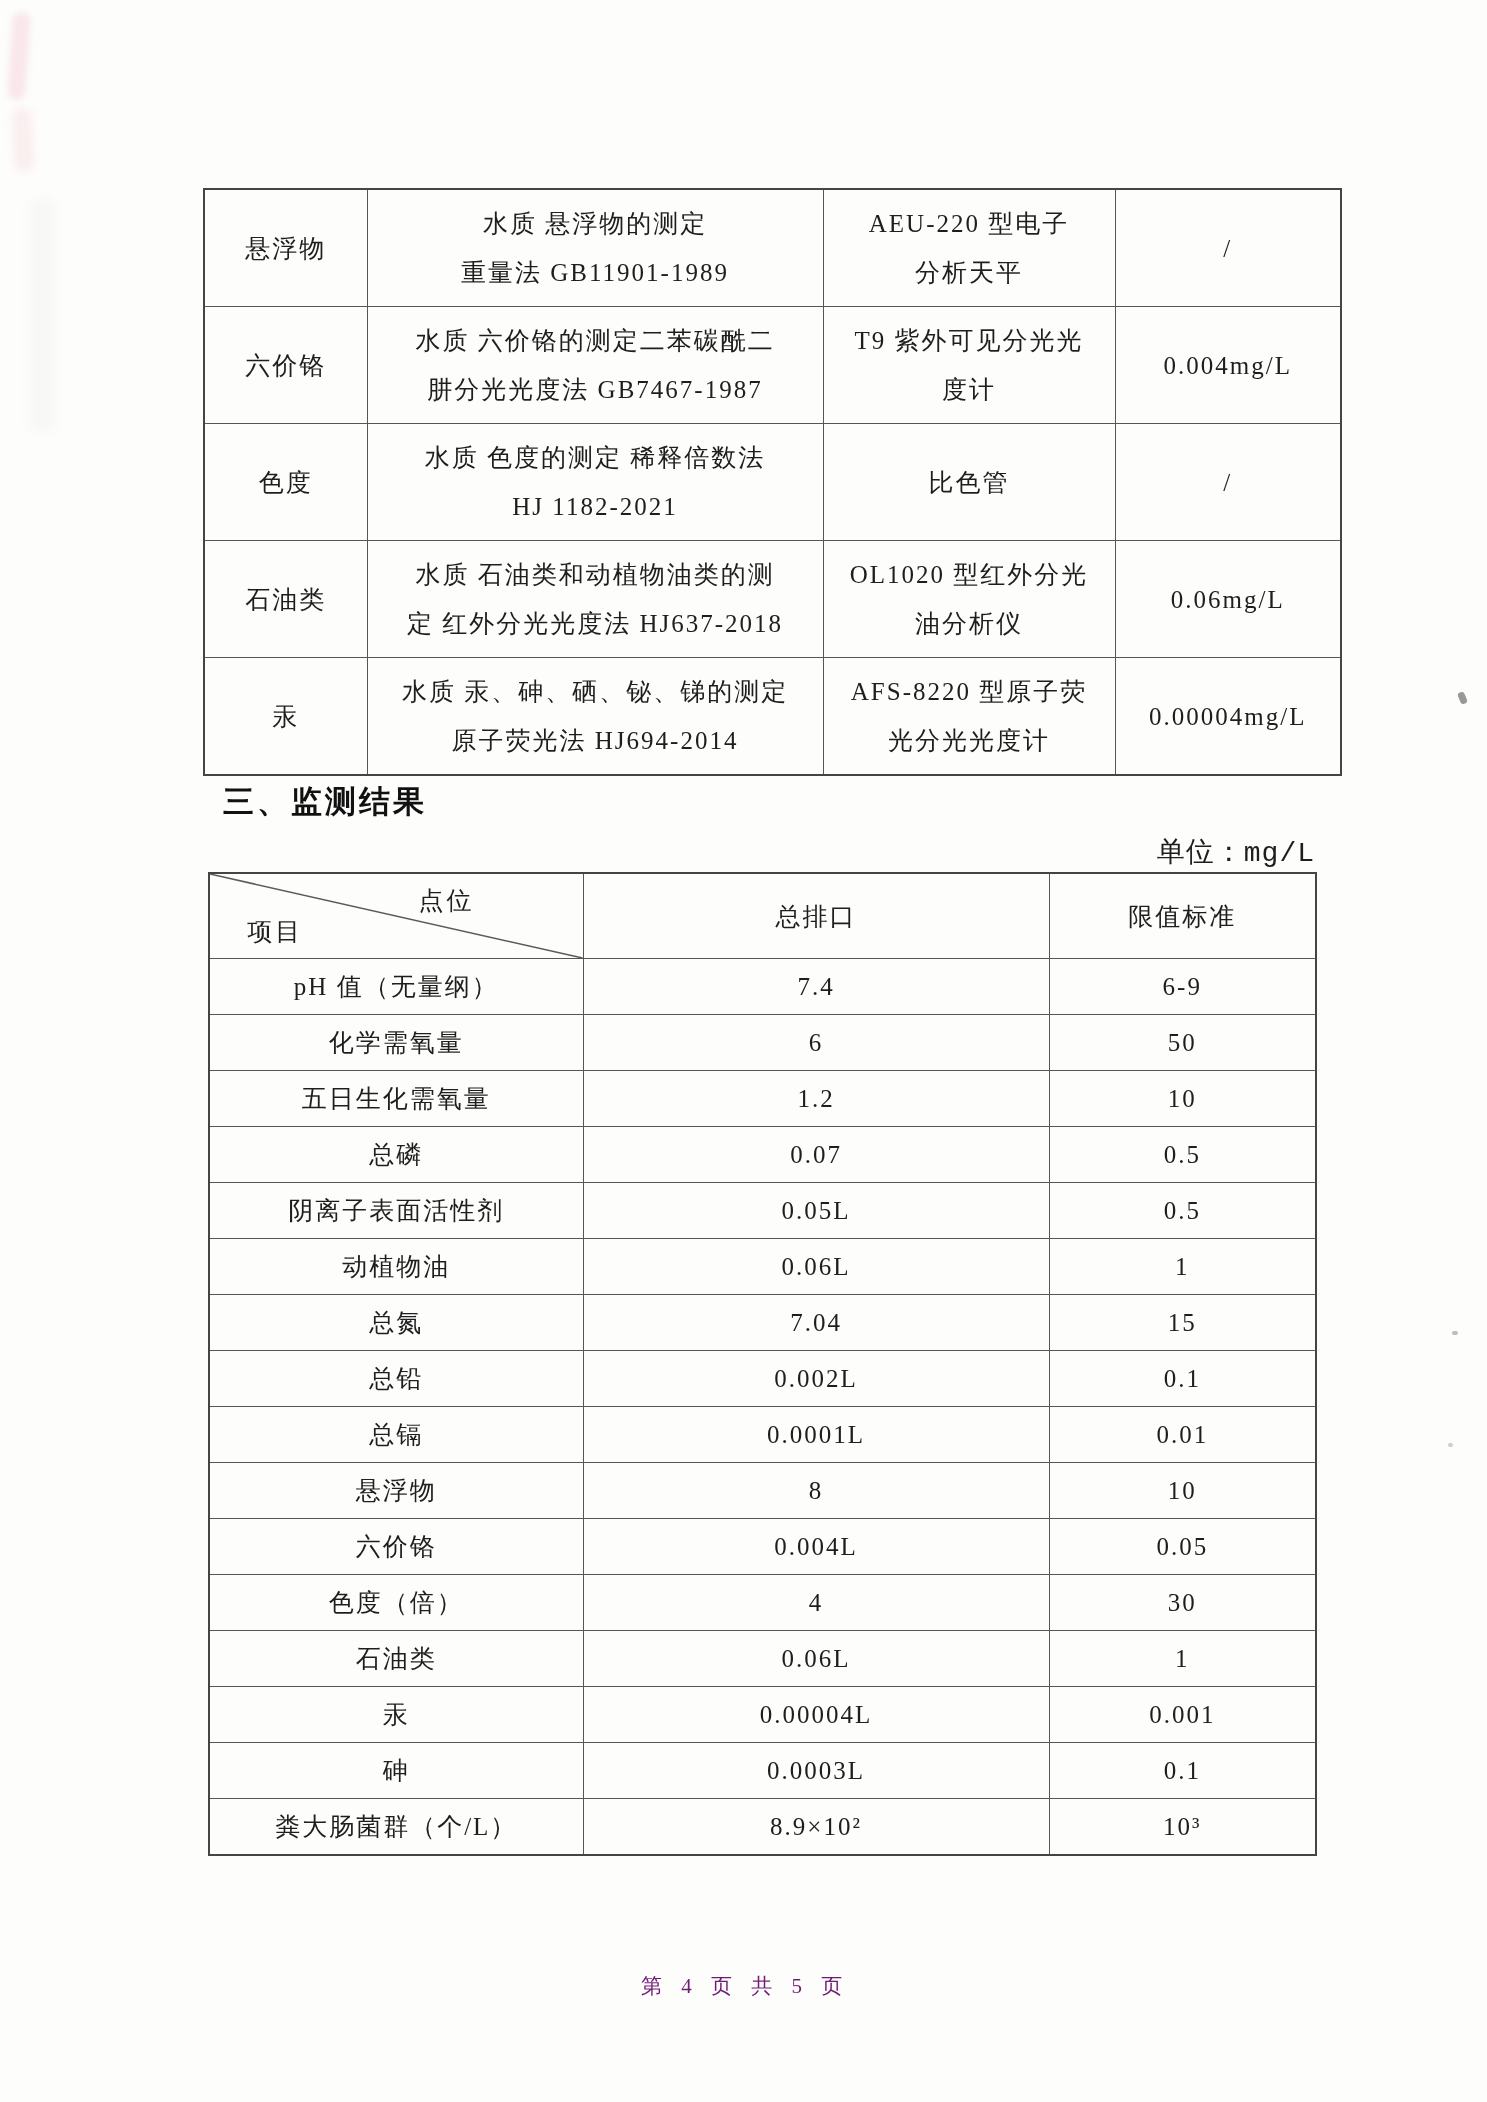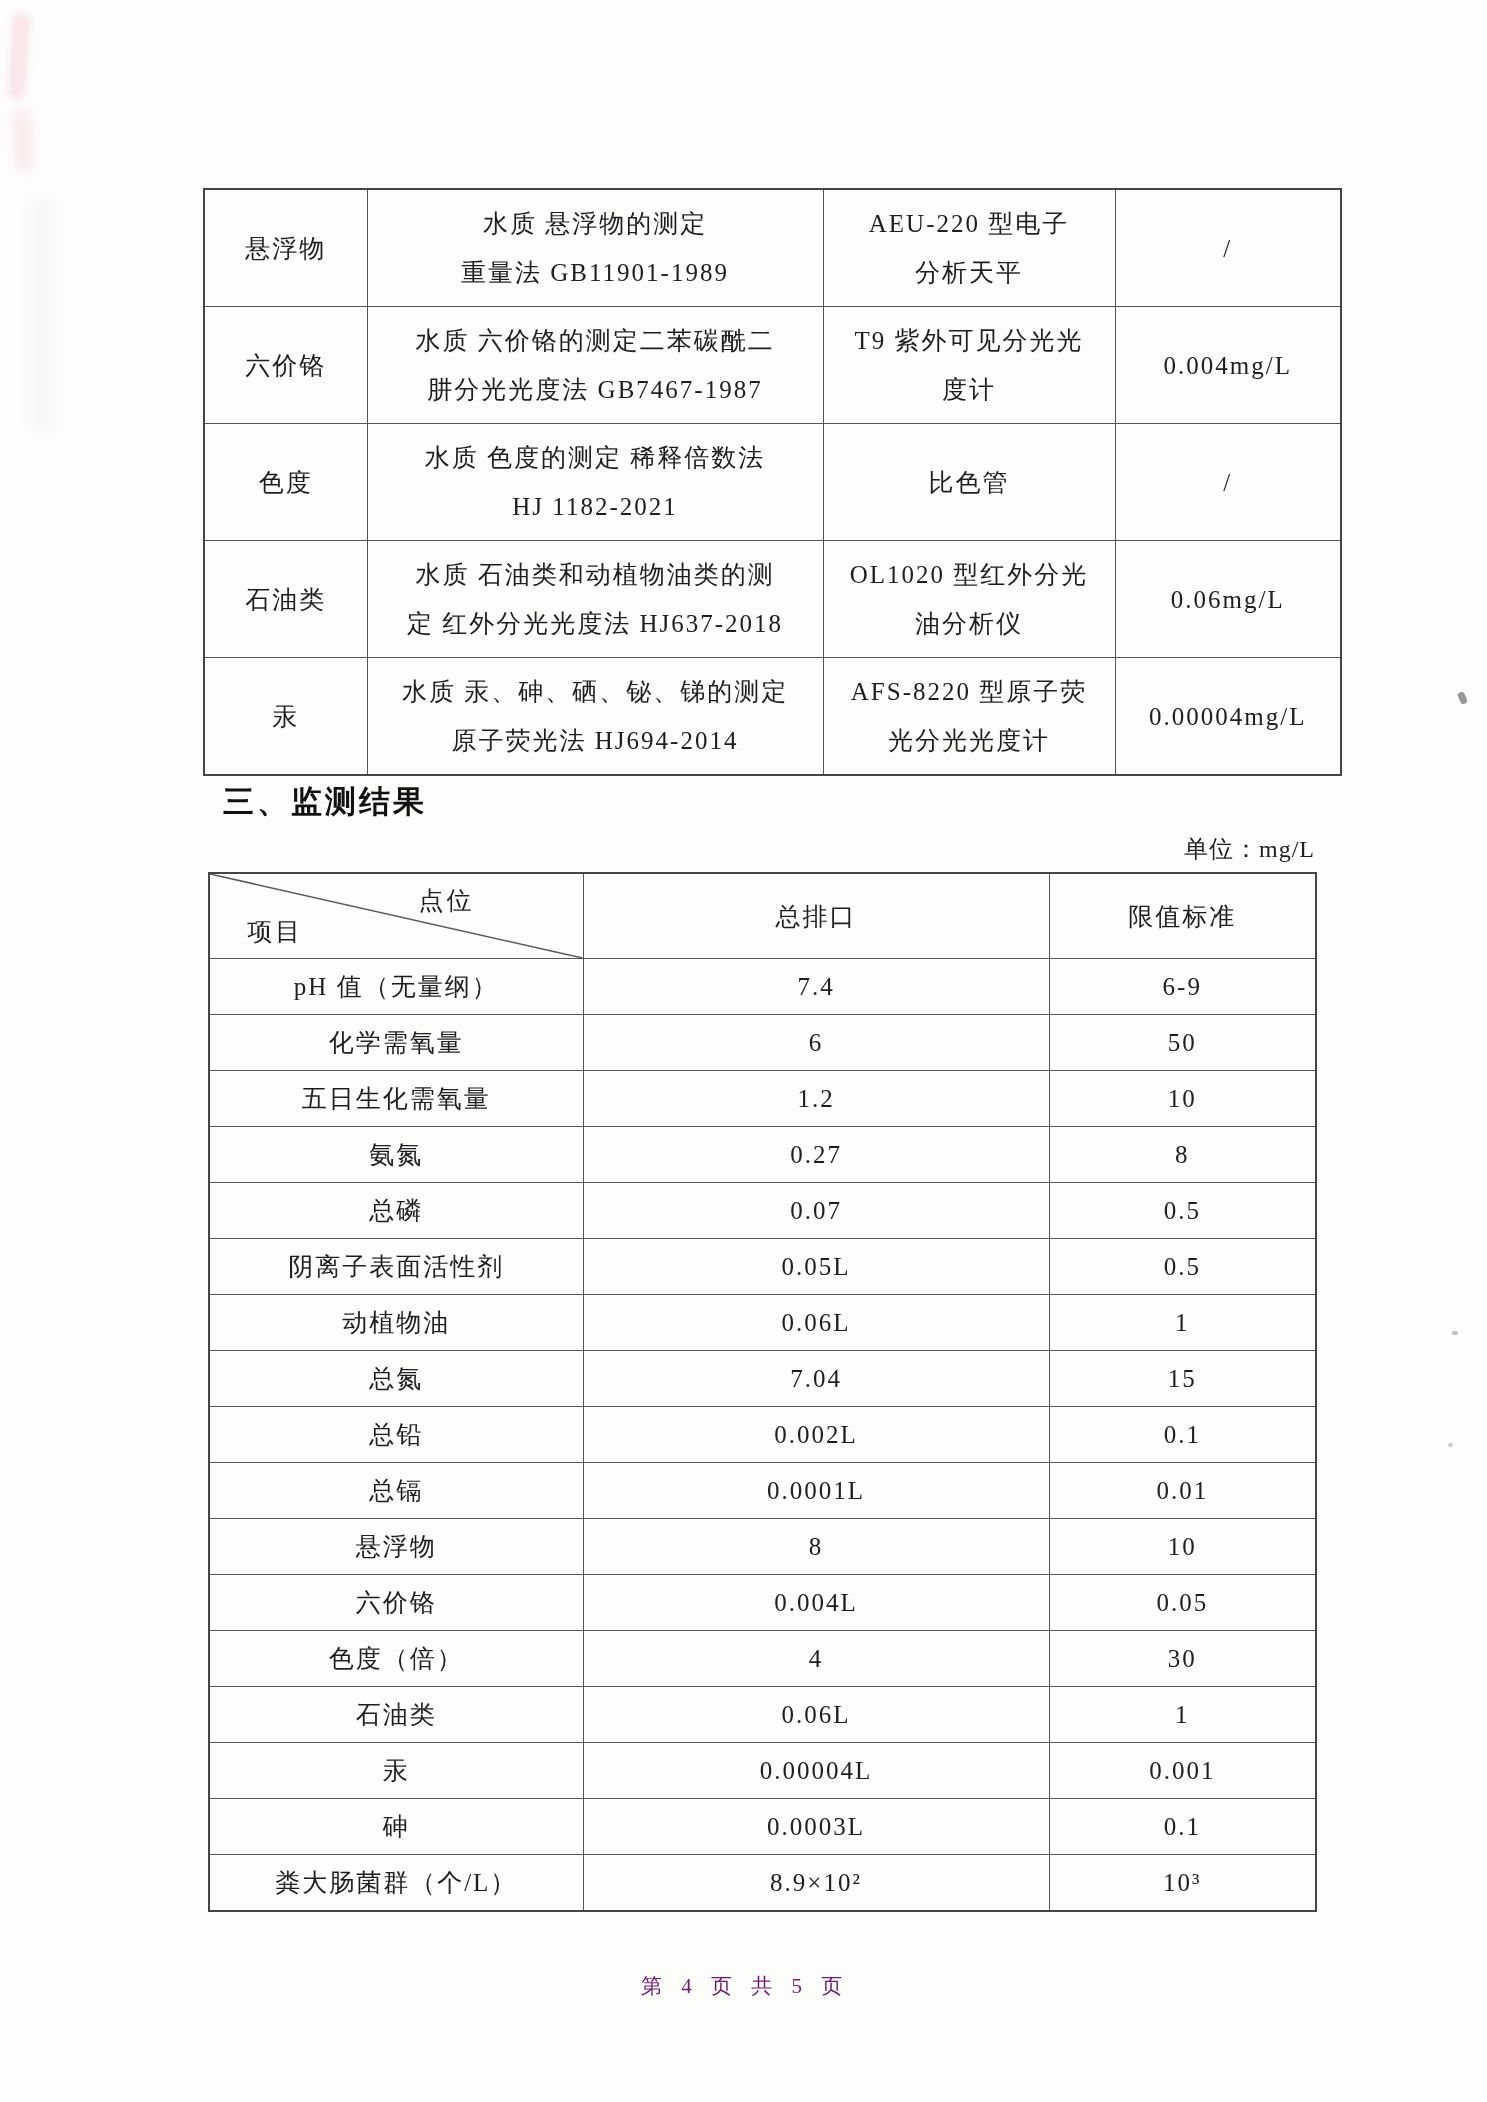--- a/index.html
+++ b/index.html
@@ -10,21 +10,21 @@
   .t1{position:absolute;left:203px;top:188px;width:1137px;border-collapse:collapse;table-layout:fixed;
       border:2px solid #454545;}
   .t1 td{border:1.5px solid #565656;padding:0;vertical-align:middle;}
   .t1 .stack{display:flex;flex-direction:column;justify-content:space-evenly;align-items:center;height:116px;}
   .line{line-height:33px;font-size:25px;letter-spacing:2px;white-space:nowrap;}
   .line:empty{display:none;}
 
   
   .heading{position:absolute;left:203px;top:781px;font-family:"Liberation Sans","DejaVu Sans",sans-serif;
            font-weight:800;font-size:31px;letter-spacing:3px;color:#111;margin-left:20px;}
-  .unit{position:absolute;right:172px;top:833px;font-size:24px;letter-spacing:1px;}
+  .unit{position:absolute;right:172px;top:833px;font-size:28px;letter-spacing:1px;font-family:Liberation Mono, monospace;}
 
   
   .t2{position:absolute;left:208px;top:872px;width:1107px;border-collapse:collapse;table-layout:fixed;
       border:2px solid #454545;}
   .t2 td{border:1.5px solid #565656;text-align:center;vertical-align:middle;
          font-size:25px;letter-spacing:2px;padding:0;}
   .t2 tr.drow td{height:55px;}
   .t2 td.corner{position:relative;height:84px;}
   .diag{position:absolute;left:0;top:0;width:100%;height:100%;display:block;}
   .diag line{stroke:#5a5a5a;stroke-width:1.5;}
@@ -220,25 +220,20 @@
       <td>化学需氧量</td>
       <td>6</td>
       <td>50</td>
     </tr>
     <tr class="drow">
       <td>五日生化需氧量</td>
       <td>1.2</td>
       <td>10</td>
     </tr>
     <tr class="drow">
-      <td>氨氮</td>
-      <td>0.27</td>
-      <td>8</td>
-    </tr>
-    <tr class="drow">
       <td>总磷</td>
       <td>0.07</td>
       <td>0.5</td>
     </tr>
     <tr class="drow">
       <td>阴离子表面活性剂</td>
       <td>0.05L</td>
       <td>0.5</td>
     </tr>
     <tr class="drow">

